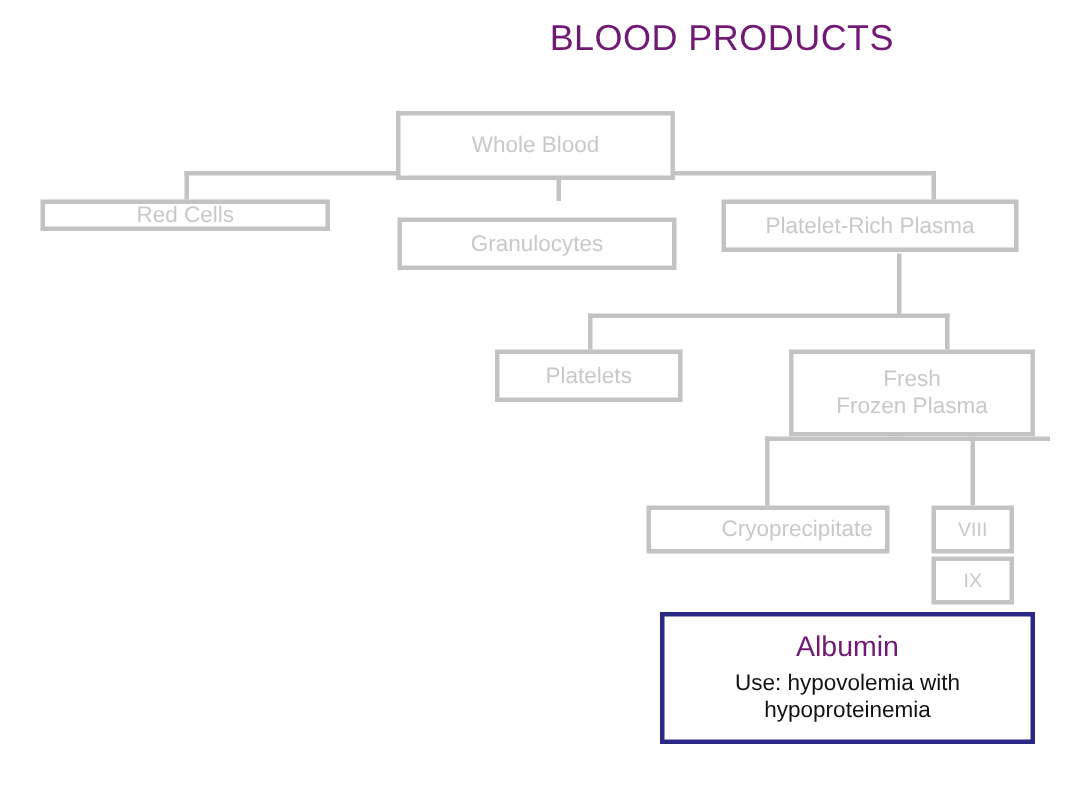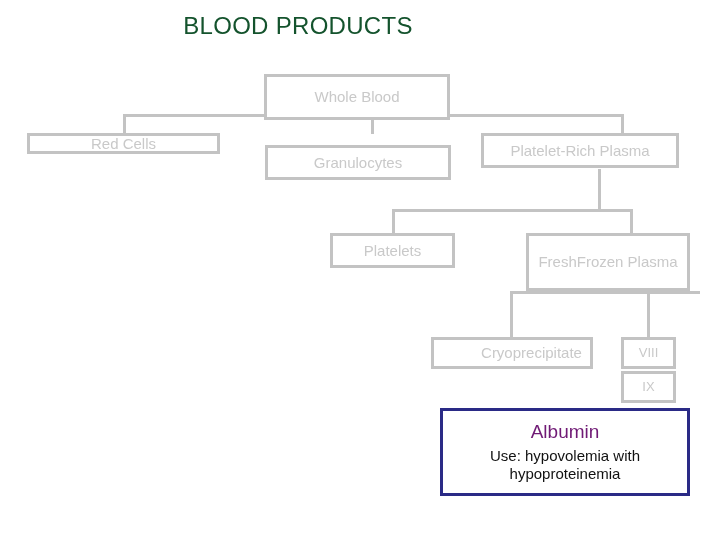--- a/index.html
+++ b/index.html
@@ -16,24 +16,24 @@
   #stage {
     position: relative;
     width: 720px;
     height: 540px;
   }
   .title {
     position: absolute;
     left: 0;
     top: 12px;
     width: 596px;
-    text-align: center;
+    text-align: right;
     font-size: 24px;
     letter-spacing: 0.3px;
-    color: #14532d;
+    color: #701a75;
     font-family: "Liberation Sans", sans-serif;
   }
   .node {
     position: absolute;
     box-sizing: border-box;
     border: 3px solid #c3c3c3;
     background: #ffffff;
     color: #c9c9c9;
     font-size: 15px;
     display: flex;
@@ -110,21 +110,21 @@
   </div>
 
   <div class="node" style="left:481px; top:133px; width:198px; height:35px;">
     <span>Platelet-Rich Plasma</span>
   </div>
 
   <div class="node" style="left:330px; top:233px; width:125px; height:35px;">
     <span>Platelets</span>
   </div>
 
-  <div class="node" style="left:526px; top:233px; width:164px; height:58px; flex-direction:row;">
+  <div class="node" style="left:526px; top:233px; width:164px; height:58px; flex-direction:column;">
     <span>Fresh</span>
     <span>Frozen Plasma</span>
   </div>
 
   <div class="node" style="left:431px; top:337px; width:162px; height:32px;padding-left:39px;">
     <span>Cryoprecipitate</span>
   </div>
 
   <div class="node small" style="left:621px; top:337px; width:55px; height:32px;">
     <span>VIII</span>

